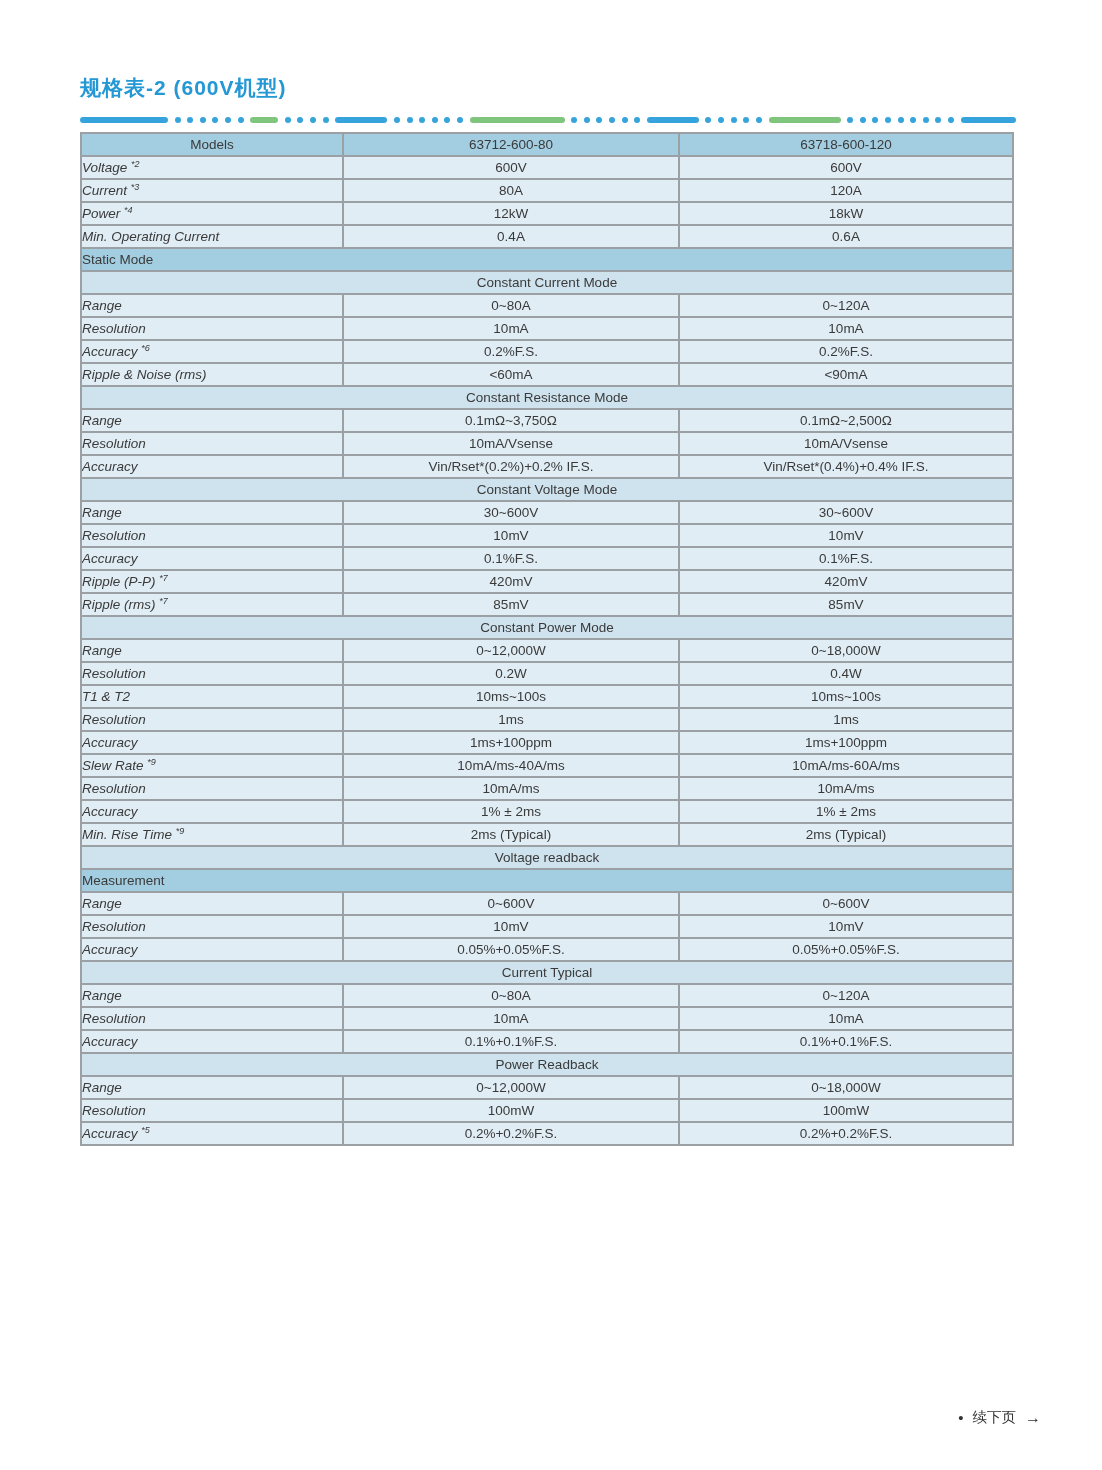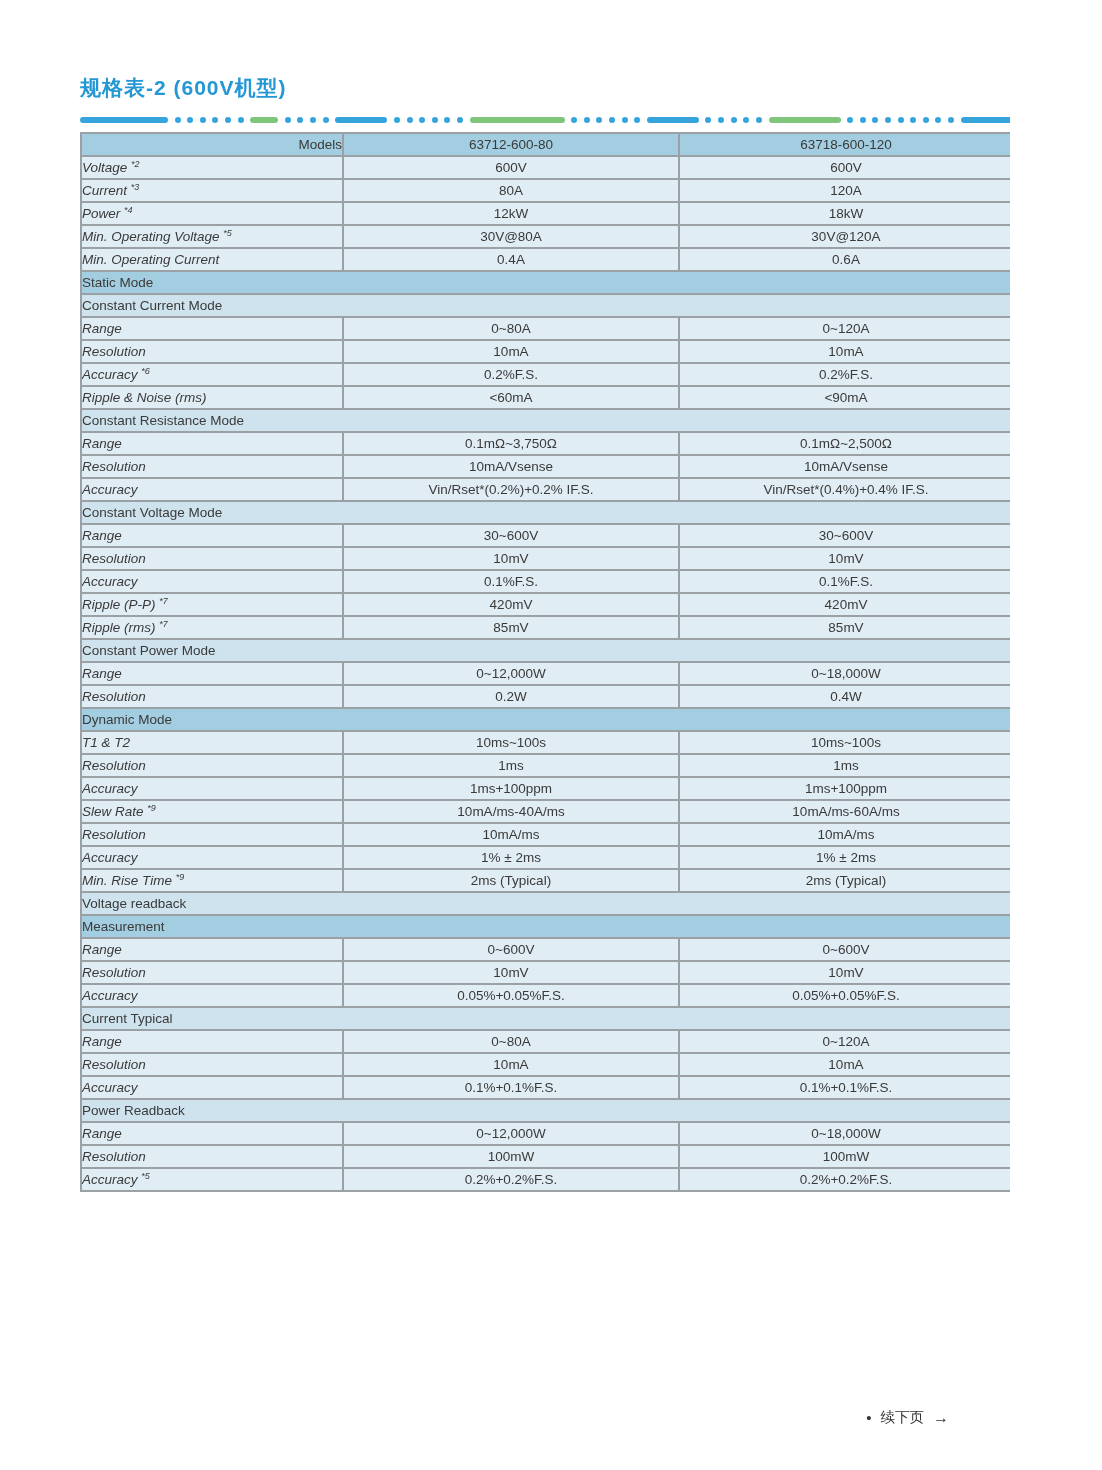--- a/index.html
+++ b/index.html
@@ -11,21 +11,21 @@
     --row-bg:#e0edf5;
     --grid:#9aa0a4;
     --text:#3a3a3a;
   }
   *{box-sizing:border-box;}
   html,body{margin:0;padding:0;}
   body{
     width:1102px;height:1470px;background:#ffffff;
     font-family:"Liberation Sans", sans-serif;color:var(--text);
   }
-  .page{position:relative;width:1010px;height:1470px;overflow:hidden;background:#fff;}
+  .page{position:relative;width:1102px;height:1470px;overflow:hidden;background:#fff;}
 
   .title{
     position:absolute;left:80px;top:74px;margin:0;
     font-size:21px;font-weight:600;color:var(--title-blue);
     letter-spacing:1px;white-space:nowrap;
   }
 
   .deco{
     position:absolute;left:80px;top:116px;width:936px;height:7px;
     display:flex;align-items:center;justify-content:space-between;
@@ -39,24 +39,24 @@
     position:absolute;left:80px;top:132px;width:932px;
     border-collapse:collapse;table-layout:fixed;
   }
   table.spec td, table.spec th{
     border:2px solid var(--grid);
     height:21.2px;line-height:21px;
     font-size:13.5px;font-weight:normal;
     padding:0;overflow:hidden;white-space:nowrap;
     color:var(--text);
   }
-  th.models-cell{background:var(--header-bg);text-align:right;padding-left:9px;}
+  th.models-cell{background:var(--header-bg);text-align:center;padding-left:9px;}
   th.model-name{background:var(--header-bg);text-align:center;}
   td.section-cell{background:var(--header-bg);text-align:left;padding-left:9px;margin-top:12px;}
-  td.subsection-cell{background:var(--subheader-bg);text-align:left;padding-left:9px;}
+  td.subsection-cell{background:var(--subheader-bg);text-align:center;padding-left:9px;}
   td.label-cell{background:var(--row-bg);text-align:left;padding-left:9px;font-style:italic;}
   td.value-cell{background:var(--row-bg);text-align:center;}
   sup.fn{font-size:9px;line-height:0;vertical-align:super;letter-spacing:0;}
 
   .footer{
     position:absolute;right:62px;top:1408px;
     display:flex;align-items:center;gap:9px;
     font-size:14.5px;color:#333;
   }
   .footer .bullet{font-size:15px;}
@@ -138,25 +138,20 @@
           <td class="label-cell">Current <sup class="fn">*3</sup></td>
           <td class="value-cell">80A</td>
           <td class="value-cell">120A</td>
         </tr>
         <tr>
           <td class="label-cell">Power <sup class="fn">*4</sup></td>
           <td class="value-cell">12kW</td>
           <td class="value-cell">18kW</td>
         </tr>
         <tr>
-          <td class="label-cell">Min. Operating Voltage <sup class="fn">*5</sup></td>
-          <td class="value-cell">30V@80A</td>
-          <td class="value-cell">30V@120A</td>
-        </tr>
-        <tr>
           <td class="label-cell">Min. Operating Current</td>
           <td class="value-cell">0.4A</td>
           <td class="value-cell">0.6A</td>
         </tr>
         <tr>
           <td colspan="3" class="section-cell">Static Mode</td>
         </tr>
         <tr>
           <td colspan="3" class="subsection-cell">Constant Current Mode</td>
         </tr>
@@ -231,23 +226,20 @@
         </tr>
         <tr>
           <td class="label-cell">Range</td>
           <td class="value-cell">0~12,000W</td>
           <td class="value-cell">0~18,000W</td>
         </tr>
         <tr>
           <td class="label-cell">Resolution</td>
           <td class="value-cell">0.2W</td>
           <td class="value-cell">0.4W</td>
-        </tr>
-        <tr>
-          <td colspan="3" class="section-cell">Dynamic Mode</td>
         </tr>
         <tr>
           <td class="label-cell">T1 &amp; T2</td>
           <td class="value-cell">10ms~100s</td>
           <td class="value-cell">10ms~100s</td>
         </tr>
         <tr>
           <td class="label-cell">Resolution</td>
           <td class="value-cell">1ms</td>
           <td class="value-cell">1ms</td>

